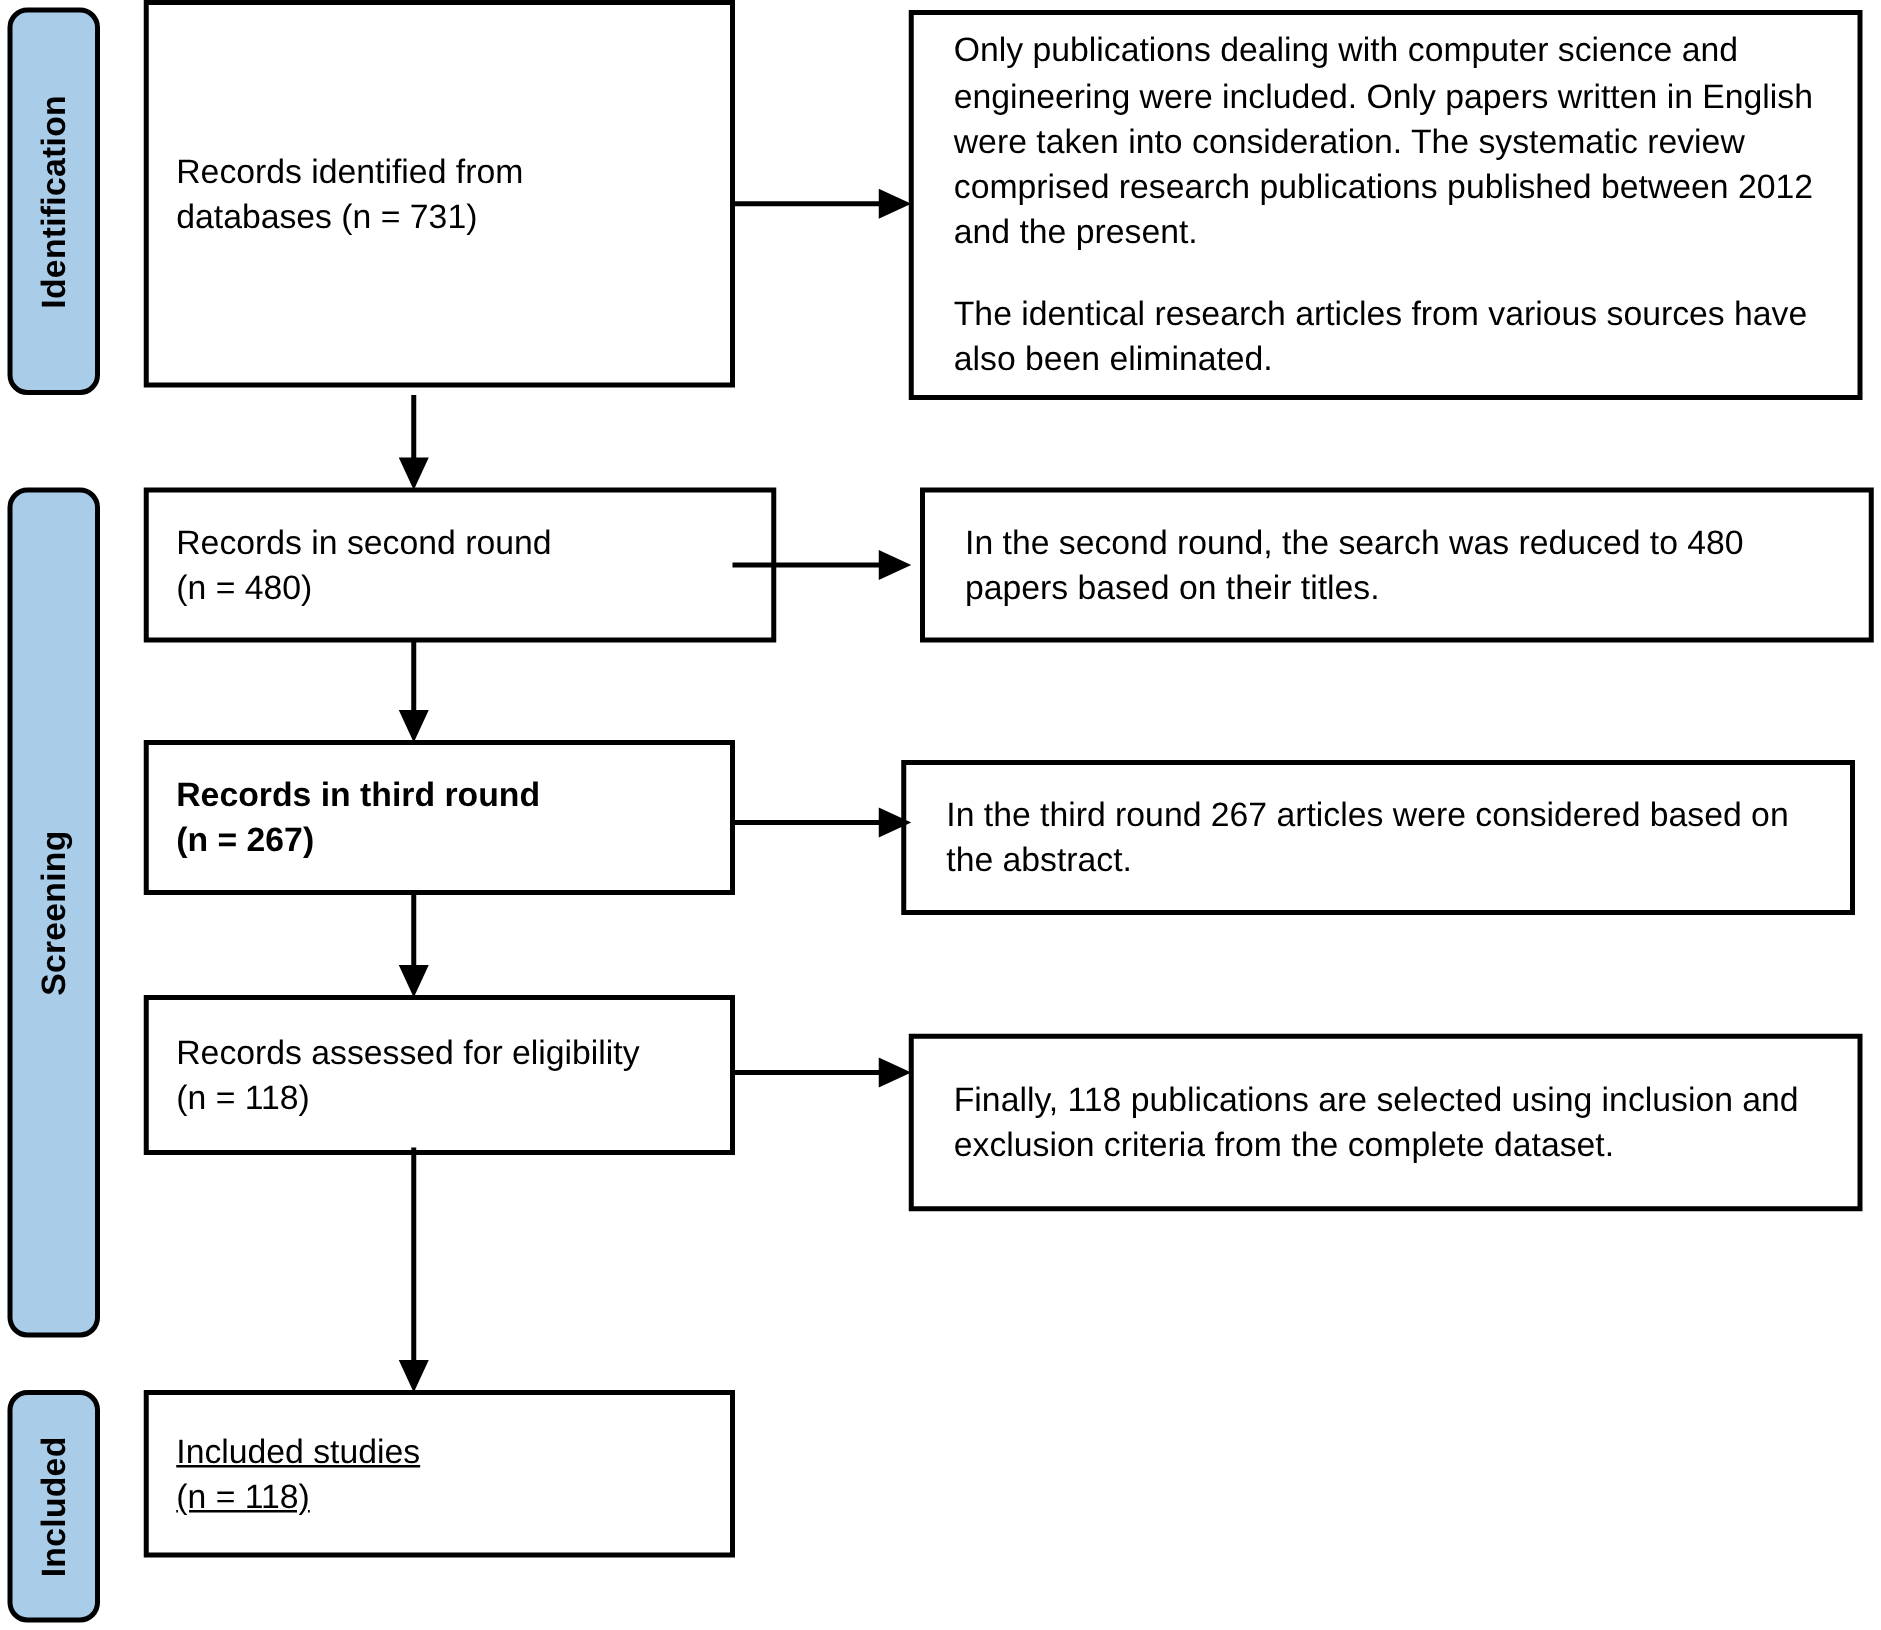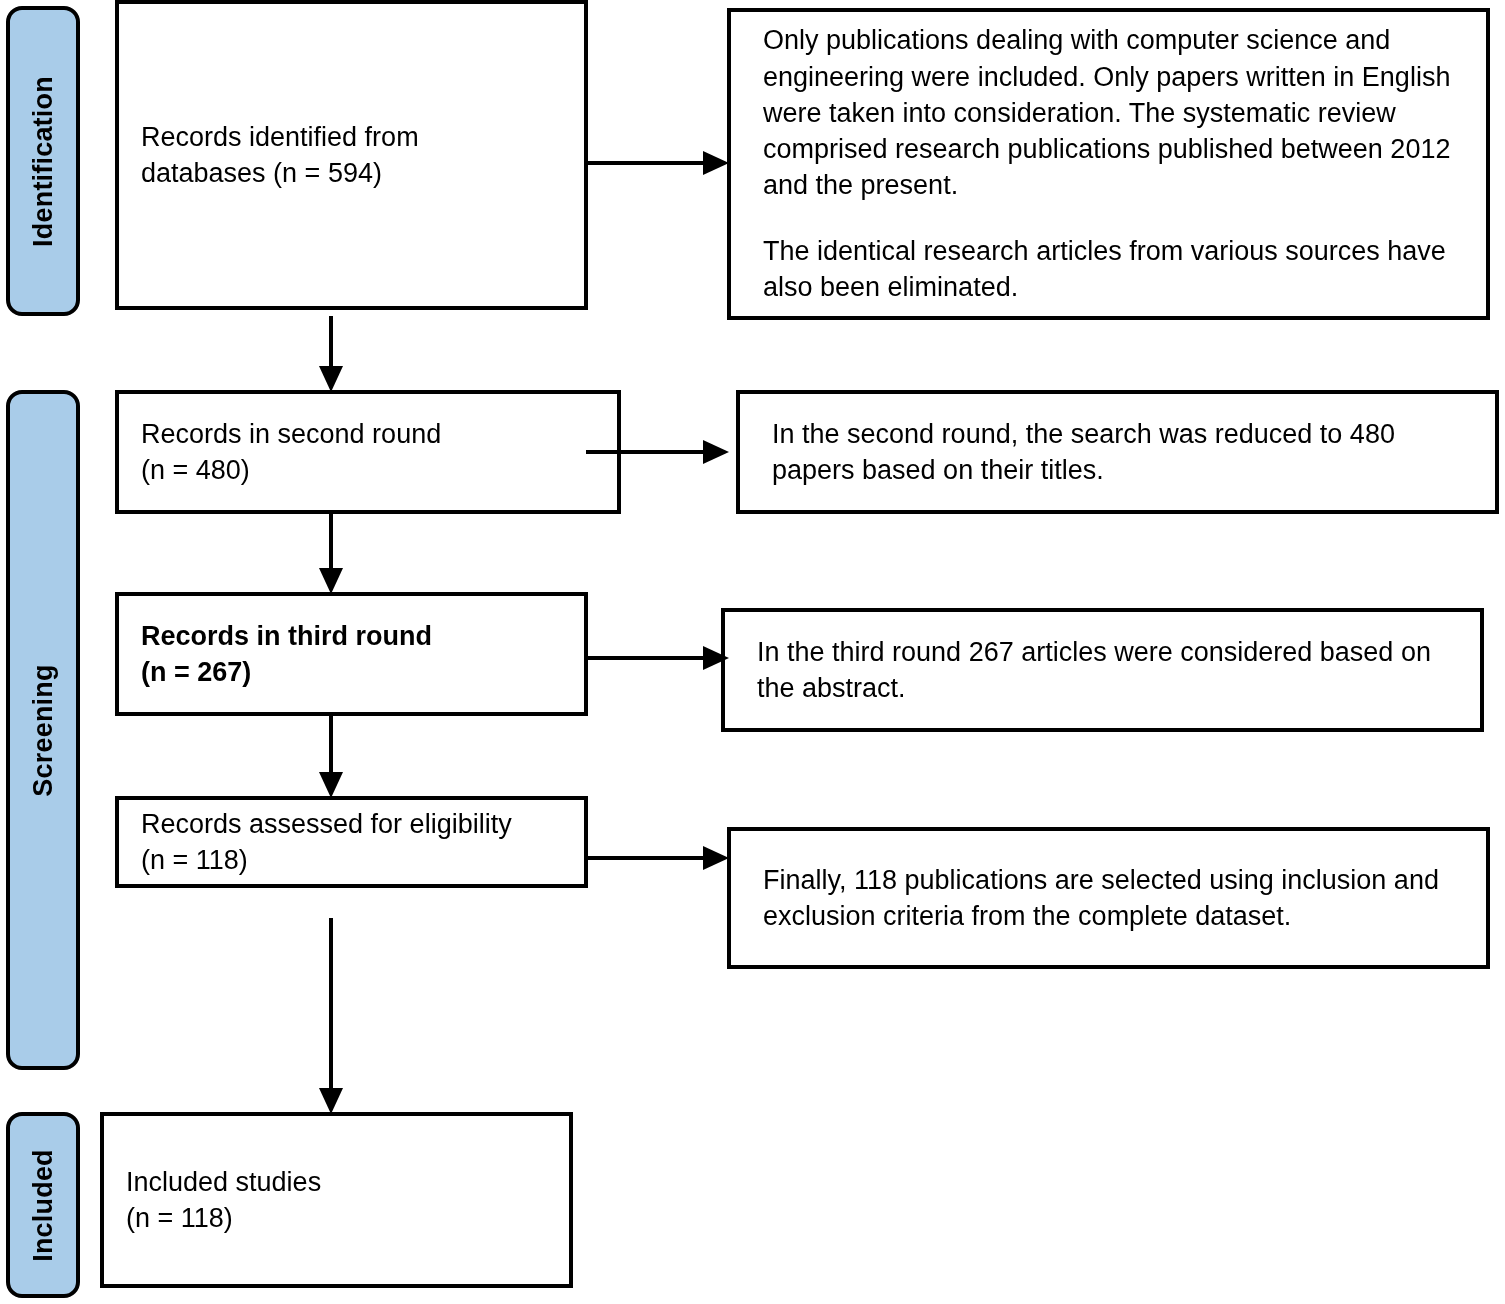--- a/index.html
+++ b/index.html
@@ -83,39 +83,39 @@
   <div class="stage-pill" style="left:6px; top:390px; width:74px; height:680px;">
     <span class="stage-label">Screening</span>
   </div>
 
   <div class="stage-pill" style="left:6px; top:1112px; width:74px; height:186px;">
     <span class="stage-label">Included</span>
   </div>
 
   <div class="flow-box" style="left:115px; top:0; width:473px; height:310px;">
     <div class="box-text">Records identified from</div>
-    <div class="box-text">databases (n = 594)</div>
+    <div class="box-text">databases (n = 731)</div>
   </div>
 
   <div class="flow-box" style="left:115px; top:390px; width:506px; height:124px;">
     <div class="box-text">Records in second round</div>
     <div class="box-text">(n = 480)</div>
   </div>
 
   <div class="flow-box" style="left:115px; top:592px; width:473px; height:124px;font-weight:bold;">
     <div class="box-text">Records in third round</div>
     <div class="box-text">(n = 267)</div>
   </div>
 
-  <div class="flow-box" style="left:115px; top:796px; width:473px; height:92px;">
+  <div class="flow-box" style="left:115px; top:796px; width:473px; height:128px;">
     <div class="box-text">Records assessed for eligibility</div>
     <div class="box-text">(n = 118)</div>
   </div>
 
-  <div class="flow-box" style="left:100px; top:1112px; width:473px; height:176px;">
+  <div class="flow-box" style="left:115px; top:1112px; width:473px; height:134px;text-decoration:underline;">
     <div class="box-text">Included studies</div>
     <div class="box-text">(n = 118)</div>
   </div>
 
   <div class="flow-box note-box" style="left:727px; top:8px; width:763px; height:312px;">
     <div class="box-text">Only publications dealing with computer science and engineering were included. Only papers written in English were taken into consideration. The systematic review comprised research publications published between 2012 and the present.</div>
     <div class="box-text">The identical research articles from various sources have also been eliminated.</div>
   </div>
 
   <div class="flow-box note-box" style="left:736px; top:390px; width:763px; height:124px;">

